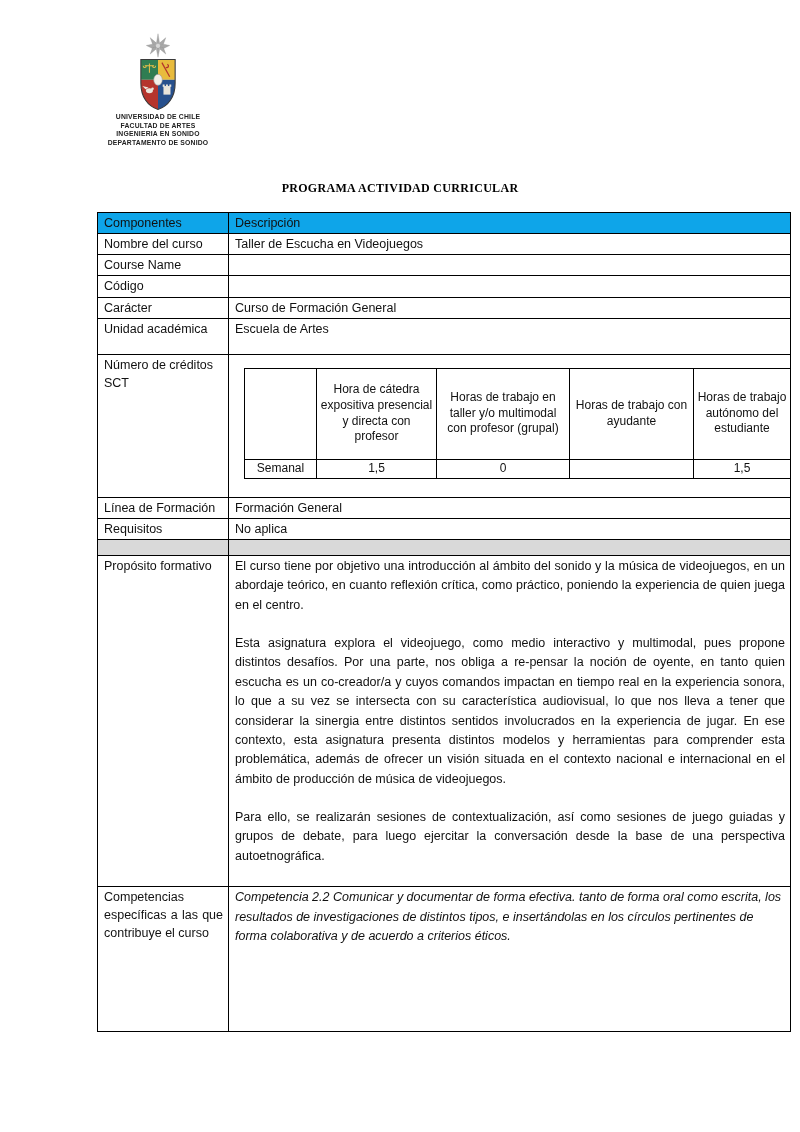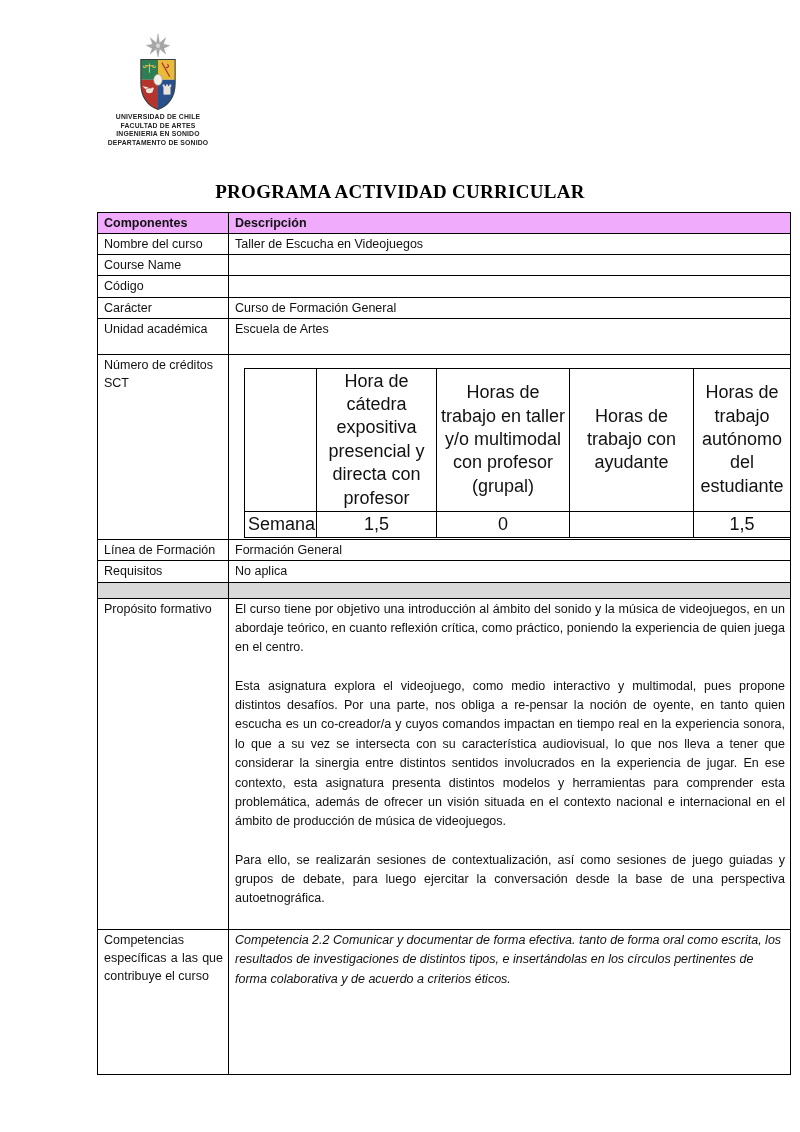--- a/index.html
+++ b/index.html
@@ -8,44 +8,44 @@
     font-family:"Liberation Sans",sans-serif;color:#111;overflow:hidden;
     margin:0 auto;
   }
   
   .logo{position:absolute;top:33px;left:100px;width:116px;text-align:center;}
   .logo svg{display:block;margin:0 auto;}
   .logo-text{margin-top:2px;font-size:6.8px;font-weight:bold;line-height:1.26;
     color:#222;letter-spacing:.2px;white-space:nowrap;}
   
   .doc-title{position:absolute;top:181px;left:0;width:800px;text-align:center;
-    font-family:"Liberation Serif",serif;font-weight:bold;font-size:19px;
+    font-family:"Liberation Serif",serif;font-weight:bold;font-size:12px;
     letter-spacing:.3px;color:#000;}
   
   table.main{position:absolute;top:212px;left:97px;width:693px;
     border-collapse:collapse;table-layout:fixed;font-size:12.5px;}
   table.main col.c1{width:131px;}
   table.main col.c2{width:562px;}
   table.main td{border:1.5px solid #000;vertical-align:top;
     padding:1px 5px 1px 6px;line-height:1.45;overflow:hidden;}
-  tr.r-hdr td{background:#f0abfc;font-weight:bold;}
+  tr.r-hdr td{background:#0ea5e9;font-weight:normal;}
   tr.r-hdr td{height:17px;}
   tr.r18 td{height:15px;}
   tr.r19 td{height:16px;}
   tr.r-unidad td{height:33px;}
   tr.r-cred td{height:140px;}
   tr.r-sep td{height:13px;background:#d9d9d9;}
   tr.r-prop td{height:325px;}
   tr.r-comp td{height:142px;}
   td.justify{text-align:justify;}
   .prop-cell p{margin:0 0 19px 0;text-align:justify;line-height:1.55;}
   .comp-text{font-style:italic;line-height:1.55;}
   
   table.credits{border-collapse:collapse;table-layout:fixed;width:546px;
-    margin:12px 0 0 9px;font-size:18px;}
+    margin:12px 0 0 9px;font-size:12px;}
   table.credits td{border:1.5px solid #000;text-align:center;
     vertical-align:middle;padding:1px 3px;line-height:1.3;}
   table.credits tr.chead td{height:88px;}
   table.credits tr.cdata td{height:16px;}
   table.credits col.k0{width:72px;}
   table.credits col.k1{width:120px;}
   table.credits col.k2{width:133px;}
   table.credits col.k3{width:124px;}
   table.credits col.k4{width:97px;}
 </style>

